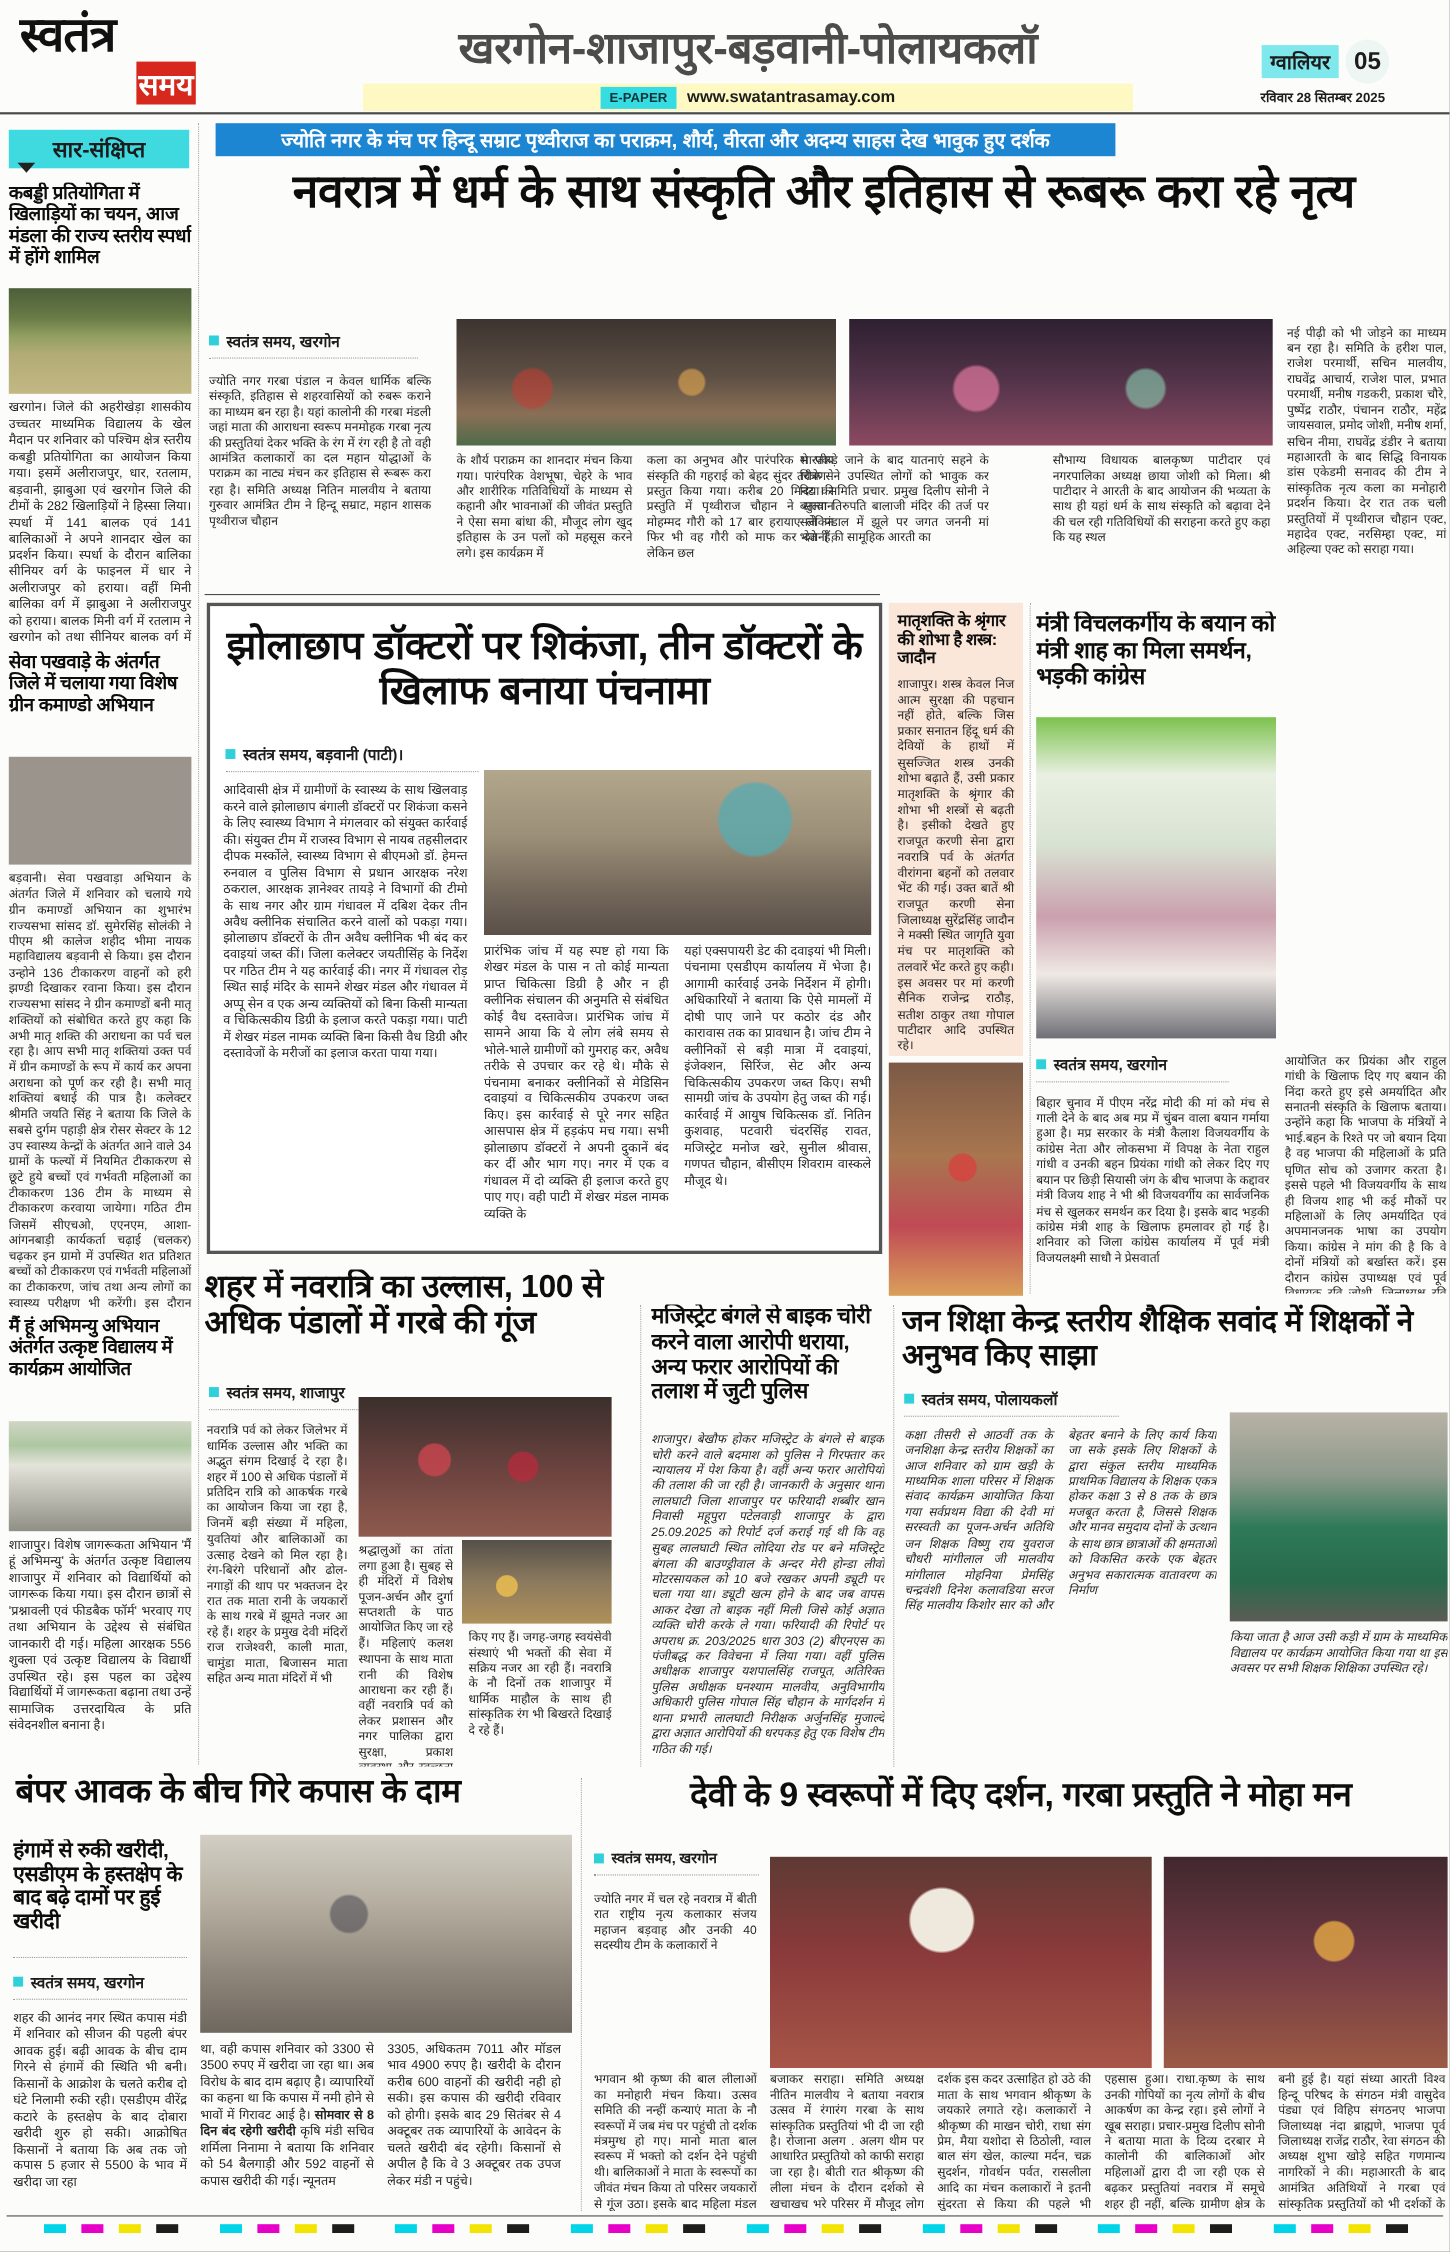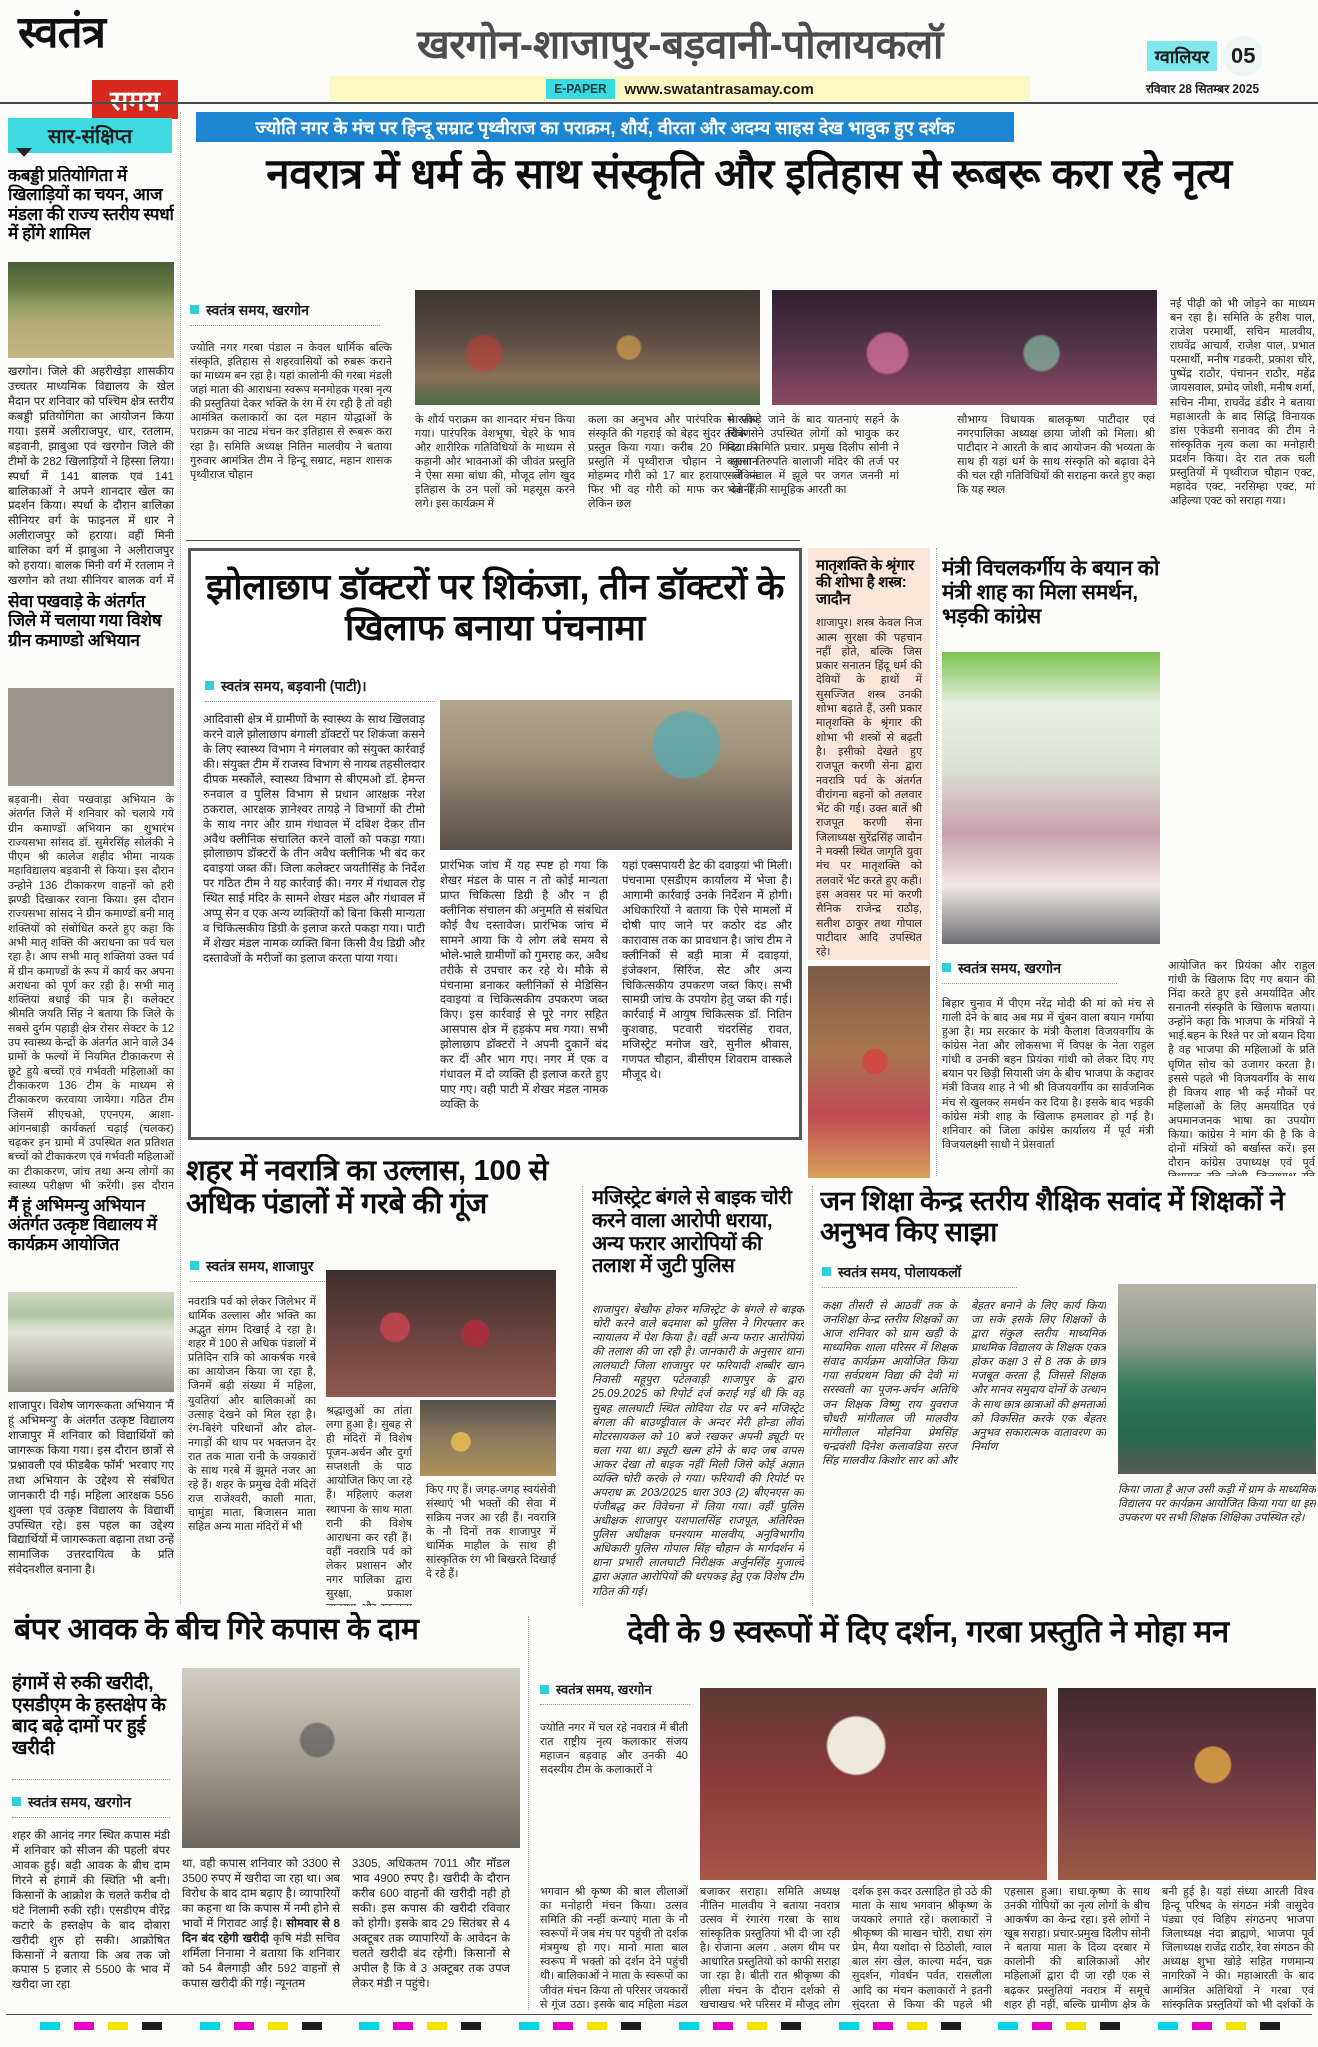--- a/index.html
+++ b/index.html
@@ -34,21 +34,21 @@
   .ph-stage-gold { background:radial-gradient(circle at 60% 40%, rgba(230,170,70,.8) 0 9%, transparent 10%),linear-gradient(180deg,#41282e 0%,#713a44 50%,#9c5a44 100%); }
   .banner-strip { background:#1d86d2; color:#fff; display:flex; align-items:center; justify-content:center;
                   font-weight:bold; font-size:18px; }
   .peachbox { background:#fbe7d9; }
   .boxed { border:3px solid #555; background:#fff; }
   .cmyk { display:flex; gap:14px; }
   .cmyk i { width:20px; height:8px; display:block; }
   .cmyk i:nth-child(1){ background:#00d4e8; } .cmyk i:nth-child(2){ background:#e600c8; }
   .cmyk i:nth-child(3){ background:#f2e400; } .cmyk i:nth-child(4){ background:#1d1d1d; }
   .logo1 { font-size:44px; font-weight:bold; letter-spacing:-1px; color:#111; line-height:1; }
-  .logo2 { background:#d6281c; color:#fff; font-weight:bold; font-size:27px; padding:1px 18px; display:inline-block;margin-top:24px; }
+  .logo2 { background:#d6281c; color:#fff; font-weight:bold; font-size:27px; padding:1px 2px; display:inline-block; }
   .epaper { background:#35dce2; color:#11343a; font-weight:bold; font-size:12px; padding:3px 8px; }
   .gwl { background:#7fe8ec; font-weight:bold; font-size:18px; padding:3px 8px; }
   .pgnum { background:#eef6f4; border-radius:50%; width:40px; height:40px; display:inline-flex;
            align-items:center; justify-content:center; font-weight:bold; font-size:22px; }
 </style>
 </head>
 <body>
 
 <div class="page">
 
@@ -145,21 +145,21 @@
   <div class="abs clip body-txt small-txt ital" style="left:592px;top:1302px;width:212px;height:304px;">शाजापुर। बेखौफ होकर मजिस्ट्रेट के बंगले से बाइक चोरी करने वाले बदमाश को पुलिस ने गिरफ्तार कर न्यायालय में पेश किया है। वहीं अन्य फरार आरोपियों की तलाश की जा रही है। जानकारी के अनुसार थाना लालघाटी जिला शाजापुर पर फरियादी शब्बीर खान निवासी महूपुरा पटेलवाड़ी शाजापुर के द्वारा 25.09.2025 को रिपोर्ट दर्ज कराई गई थी कि वह सुबह लालघाटी स्थित लोदिया रोड पर बने मजिस्ट्रेट बंगला की बाउण्ड्रीवाल के अन्दर मेरी होन्डा लीवो मोटरसायकल को 10 बजे रखकर अपनी ड्यूटी पर चला गया था। ड्यूटी खत्म होने के बाद जब वापस आकर देखा तो बाइक नहीं मिली जिसे कोई अज्ञात व्यक्ति चोरी करके ले गया। फरियादी की रिपोर्ट पर अपराध क्र. 203/2025 धारा 303 (2) बीएनएस का पंजीबद्ध कर विवेचना में लिया गया। वहीं पुलिस अधीक्षक शाजापुर यशपालसिंह राजपूत, अतिरिक्त पुलिस अधीक्षक घनश्याम मालवीय, अनुविभागीय अधिकारी पुलिस गोपाल सिंह चौहान के मार्गदर्शन में थाना प्रभारी लालघाटी निरीक्षक अर्जुनसिंह मुजाल्दे द्वारा अज्ञात आरोपियों की धरपकड़ हेतु एक विशेष टीम गठित की गई।</div>
   <div class="abs dotv" style="left:812px;top:1186px;height:420px;"></div>
 
   <div class="abs clip hl" style="left:820px;top:1186px;width:496px;height:70px;font-size:27px;">जन शिक्षा केन्द्र स्तरीय शैक्षिक सवांद में शिक्षकों ने अनुभव किए साझा</div>
   <div class="abs byline" style="left:822px;top:1262px;width:195px;">
     <span class="sq"></span>
     <span>स्वतंत्र समय, पोलायकलॉ</span>
   </div>
   <div class="abs photo ph-teachers" style="left:1118px;top:1284px;width:198px;height:190px;"></div>
   <div class="abs clip body-txt small-txt cols2 ital" style="left:822px;top:1298px;width:284px;height:308px;">कक्षा तीसरी से आठवीं तक के जनशिक्षा केन्द्र स्तरीय शिक्षकों का आज शनिवार को ग्राम खड़ी के माध्यमिक शाला परिसर में शिक्षक संवाद कार्यक्रम आयोजित किया गया सर्वप्रथम विद्या की देवी मां सरस्वती का पूजन-अर्चन अतिथि जन शिक्षक विष्णु राय युवराज चौधरी मांगीलाल जी मालवीय मांगीलाल मोहनिया प्रेमसिंह चन्द्रवंशी दिनेश कलावडिया सरज सिंह मालवीय किशोर सार को और बेहतर बनाने के लिए कार्य किया जा सके इसके लिए शिक्षकों के द्वारा संकुल स्तरीय माध्यमिक प्राथमिक विद्यालय के शिक्षक एकत्र होकर कक्षा 3 से 8 तक के छात्र मजबूत करता है, जिससे शिक्षक और मानव समुदाय दोनों के उत्थान के साथ छात्र छात्राओं की क्षमताओं को विकसित करके एक बेहतर अनुभव सकारात्मक वातावरण का निर्माण</div>
-  <div class="abs clip body-txt small-txt ital" style="left:1118px;top:1482px;width:198px;height:124px;">किया जाता है आज उसी कड़ी में ग्राम के माध्यमिक विद्यालय पर कार्यक्रम आयोजित किया गया था इस उपकरण पर सभी शिक्षक शिक्षिका उपस्थित रहे।</div>
+  <div class="abs clip body-txt small-txt ital" style="left:1118px;top:1482px;width:198px;height:124px;">किया जाता है आज उसी कड़ी में ग्राम के माध्यमिक विद्यालय पर कार्यक्रम आयोजित किया गया था इस अवसर पर सभी शिक्षक शिक्षिका उपस्थित रहे।</div>
 
   <div class="abs clip hl" style="left:14px;top:1612px;width:492px;height:50px;font-size:30px;">बंपर आवक के बीच गिरे कपास के दाम</div>
   <div class="abs clip hl" style="left:12px;top:1672px;width:158px;height:108px;font-size:19px;border-bottom:1px dotted #999;">हंगामें से रुकी खरीदी, एसडीएम के हस्तक्षेप के बाद बढ़े दामों पर हुई खरीदी</div>
   <div class="abs byline" style="left:12px;top:1792px;width:158px;">
     <span class="sq"></span>
     <span>स्वतंत्र समय, खरगोन</span>
   </div>
   <div class="abs clip body-txt" style="left:12px;top:1828px;width:158px;height:182px;">शहर की आनंद नगर स्थित कपास मंडी में शनिवार को सीजन की पहली बंपर आवक हुई। बढ़ी आवक के बीच दाम गिरने से हंगामें की स्थिति भी बनी। किसानों के आक्रोश के चलते करीब दो घंटे निलामी रुकी रही। एसडीएम वीरेंद्र कटारे के हस्तक्षेप के बाद दोबारा खरीदी शुरु हो सकी। आक्रोषित किसानों ने बताया कि अब तक जो कपास 5 हजार से 5500 के भाव में खरीदा जा रहा</div>
   <div class="abs photo ph-mandi" style="left:182px;top:1668px;width:338px;height:180px;"></div>
   <div class="abs clip body-txt" style="left:182px;top:1856px;width:158px;height:154px;">

